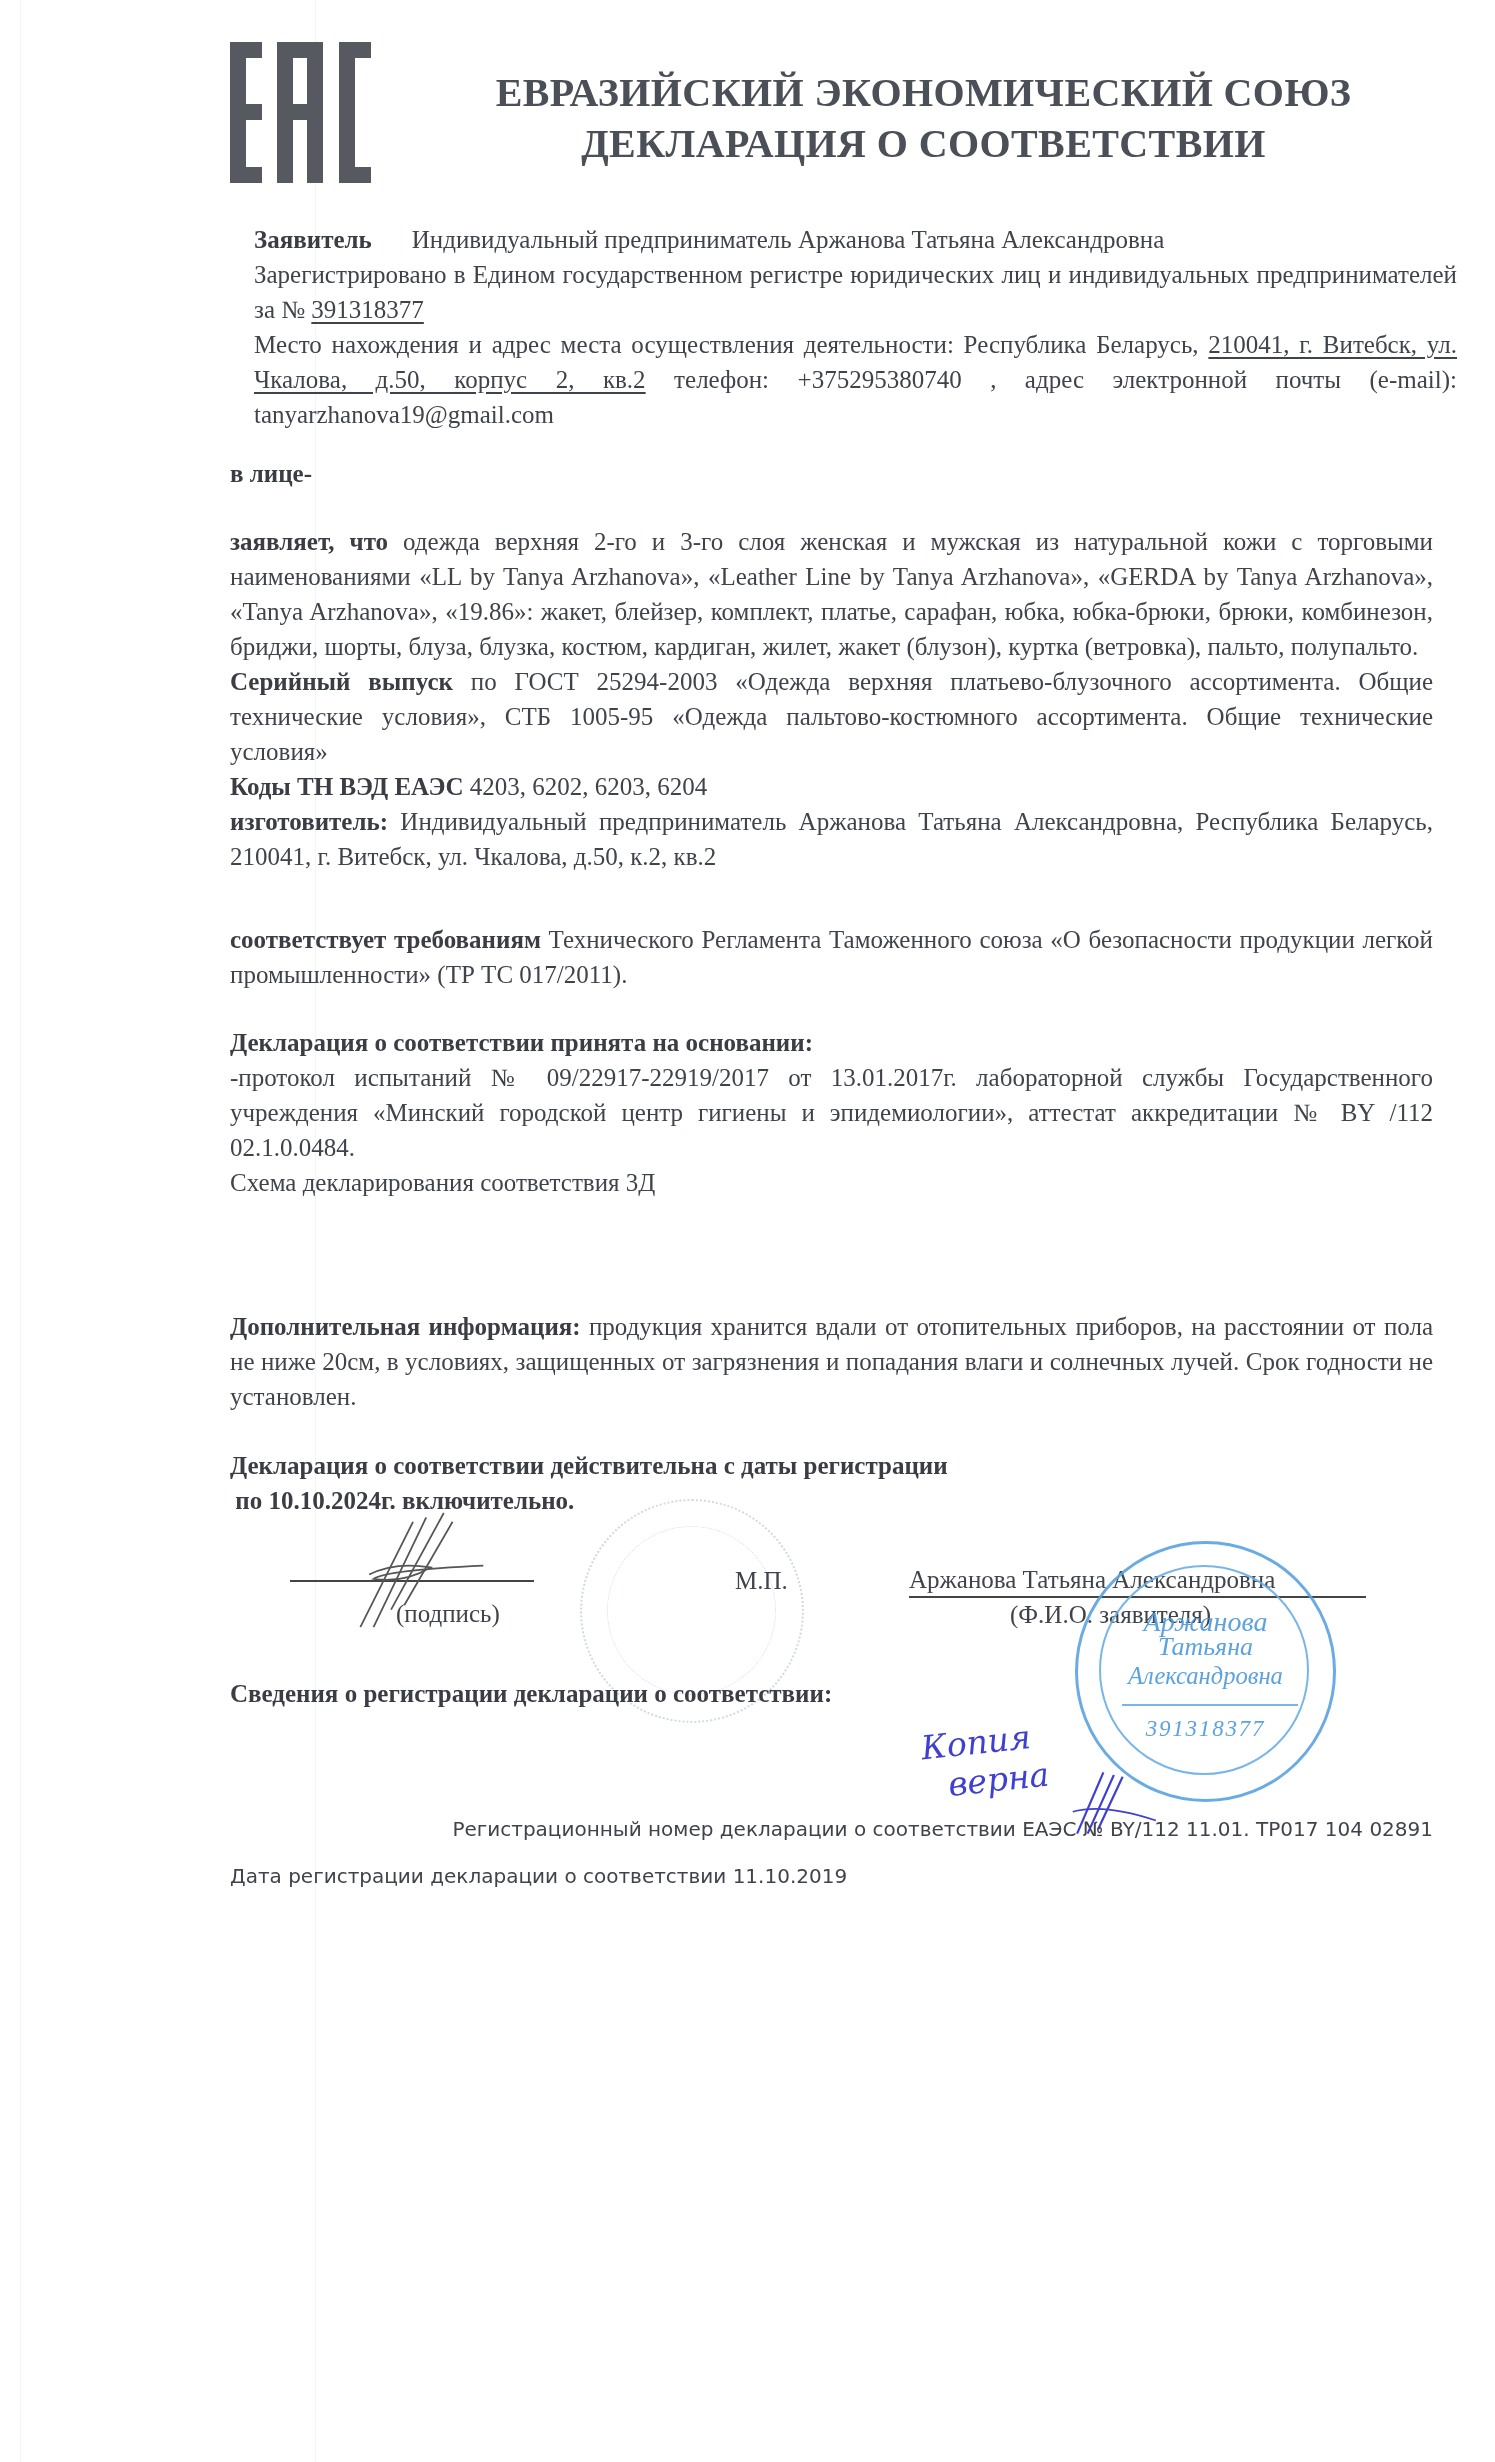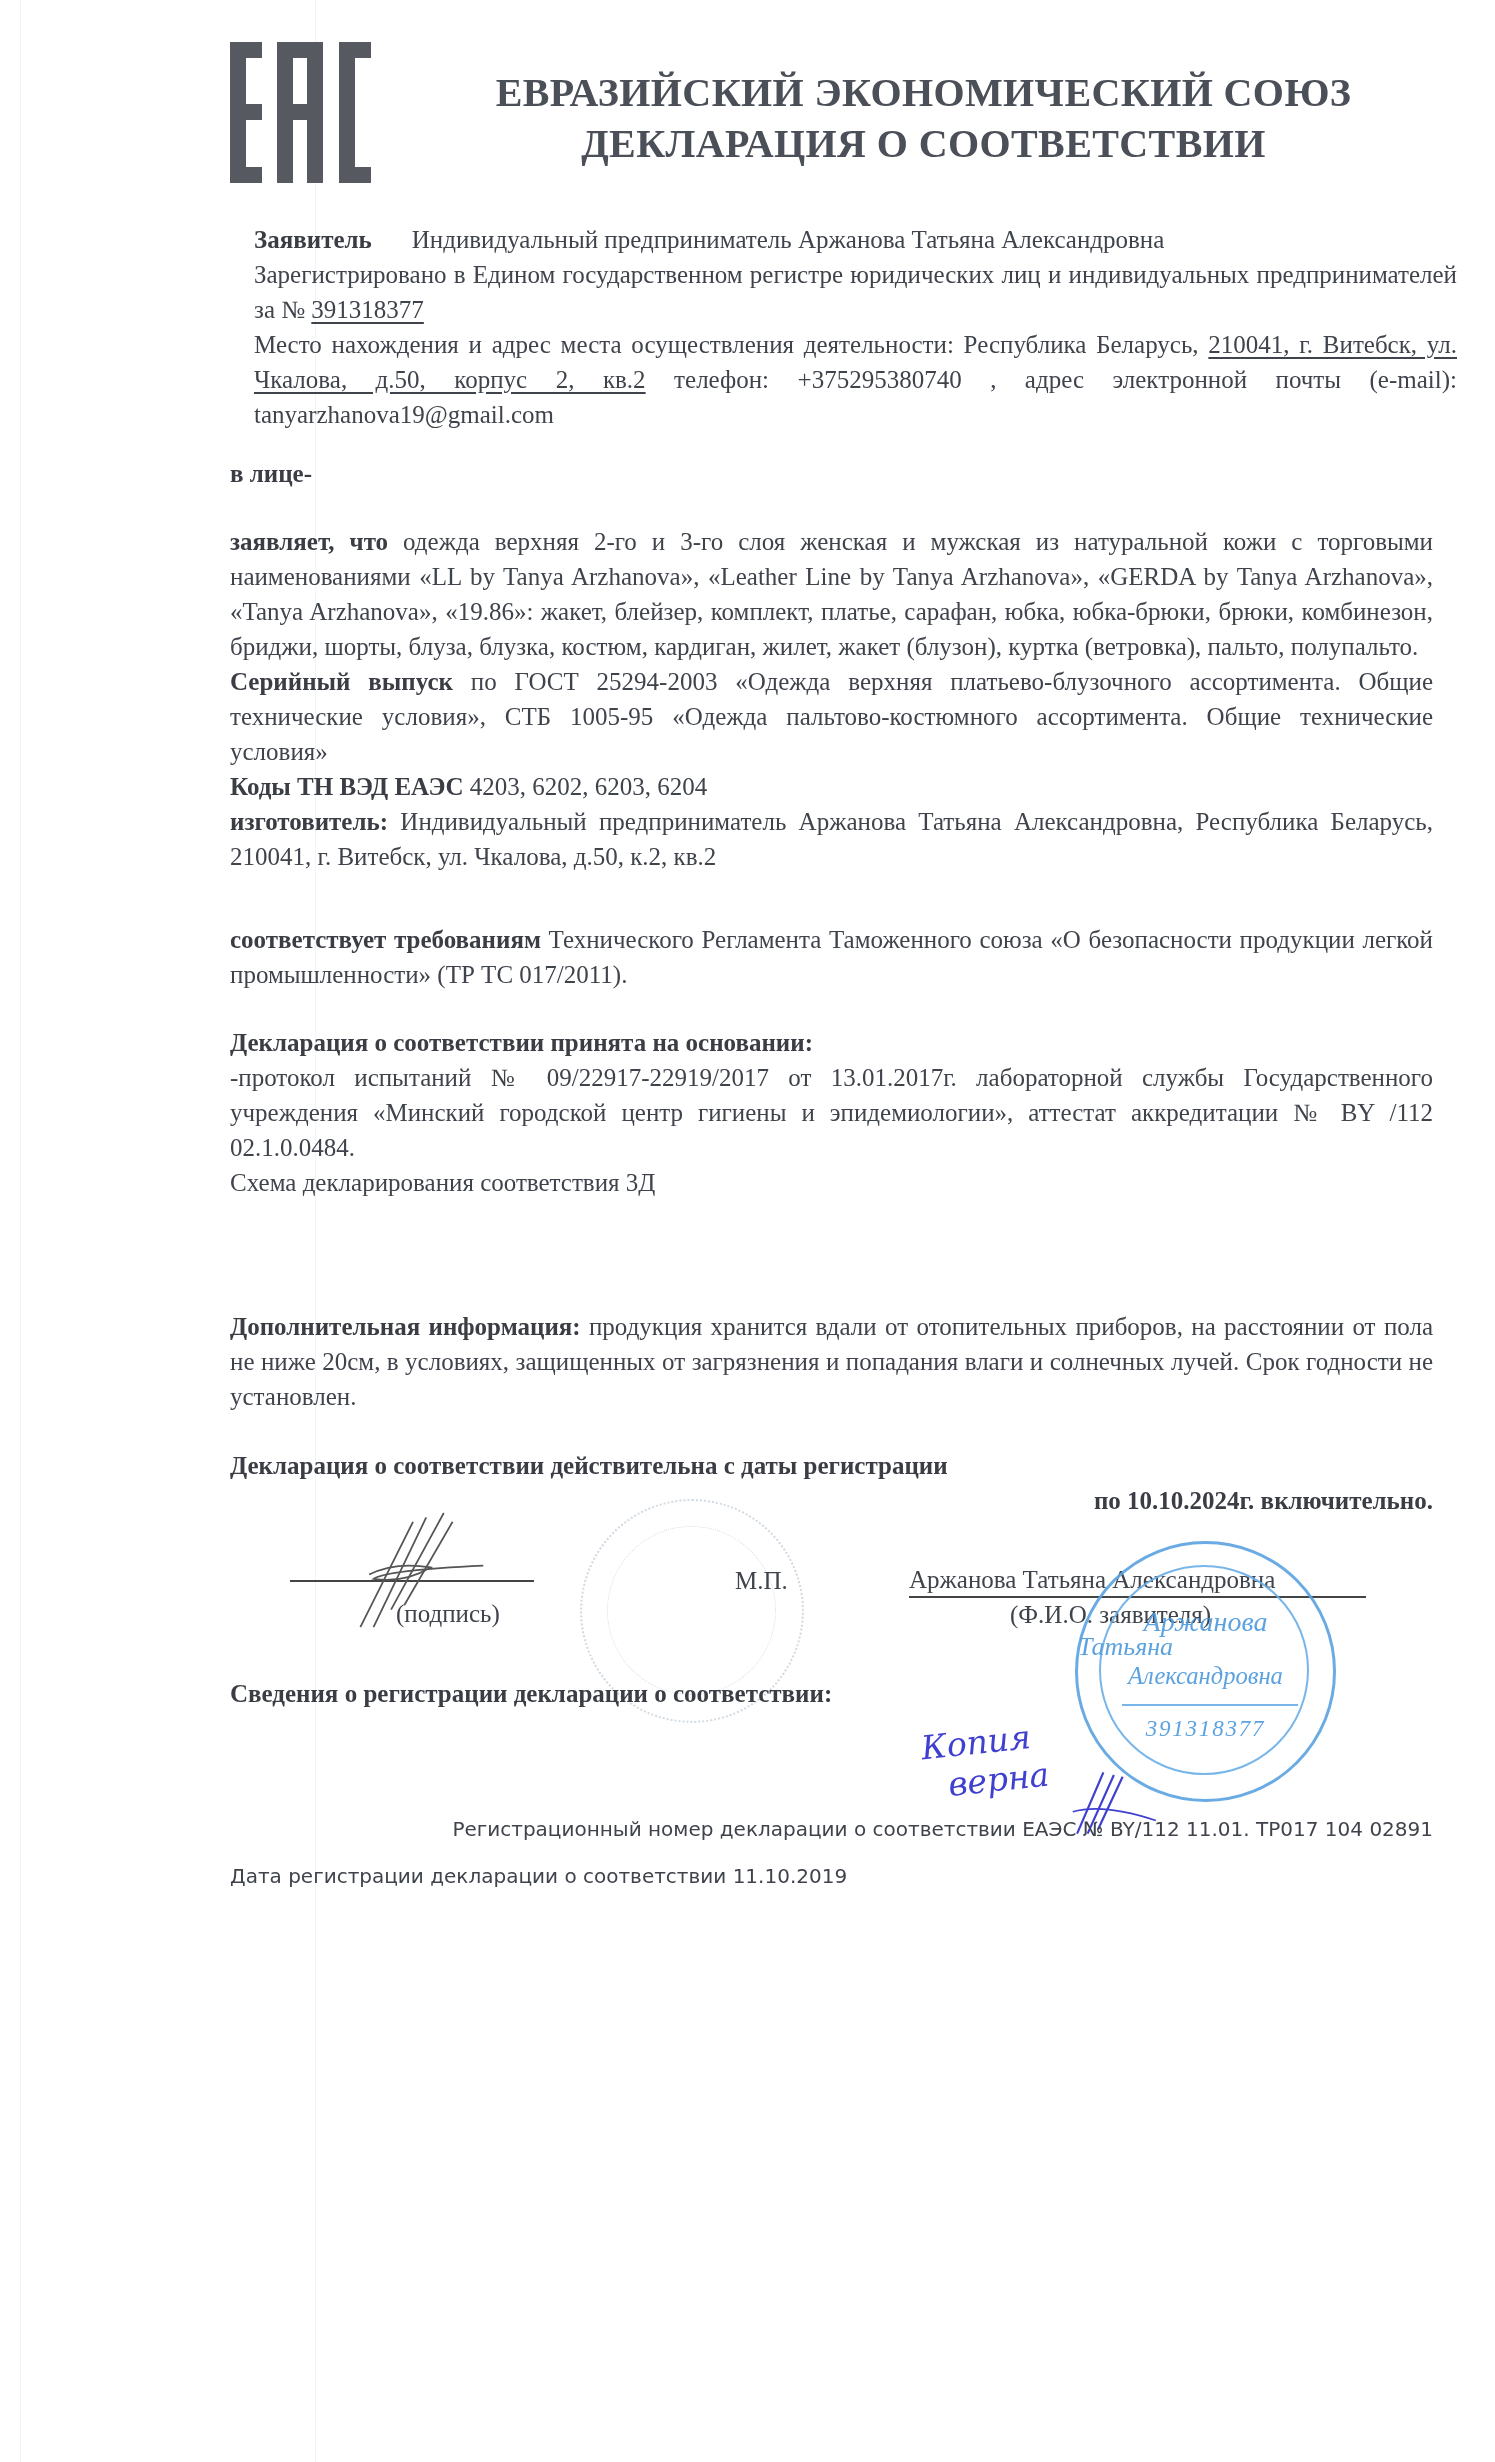--- a/index.html
+++ b/index.html
@@ -96,21 +96,21 @@
   <p class="p">-протокол испытаний № 09/22917-22919/2017 от 13.01.2017г. лабораторной службы Государственного учреждения «Минский городской центр гигиены и эпидемиологии», аттестат аккредитации № BY /112 02.1.0.0484.</p>
   <p class="p">Схема декларирования соответствия 3Д</p>
 </div>
 
 <div class="body-text" style="top:1309px;">
   <b>Дополнительная информация:</b><span> продукция хранится вдали от отопительных приборов, на расстоянии от пола не ниже 20см, в условиях, защищенных от загрязнения и попадания влаги и солнечных лучей. Срок годности не установлен.</span>
 </div>
 
 <div class="body-text" style="top:1448px;text-align:left;">
   <p class="p"><b>Декларация о соответствии действительна с даты регистрации</b></p>
-  <p class="p" style="padding-left:5.3px;text-align:right;"><b>по 10.10.2024г.  включительно.</b></p>
+  <p class="p" style="padding-left:5.3px;"><b>по 10.10.2024г.  включительно.</b></p>
 </div>
 
 <div class="stamp" style="left:580px;top:1499px;width:220px;height:220px;border:2.6px dotted #c8d3dc;opacity:0.85;"></div>
 <div class="stamp" style="left:607px;top:1526px;width:167px;height:167px;border:1.8px dotted #d3dde5;"></div>
 
 <div class="sig-line" style="left:290px;top:1580px;width:244px;"></div>
 <svg style="left:334px;top:1513px;" width="202" height="123" viewBox="0 0 230 140">
   <path d="M30 130 L90 10 M45 130 L105 5 M65 110 L125 0 M80 105 L135 10" stroke="#555" stroke-width="2" fill="none"></path>
   <path d="M40 70 Q70 55 110 62 Q80 80 45 75 Q60 65 170 60" stroke="#555" stroke-width="2" fill="none"></path>
 </svg>
@@ -118,21 +118,21 @@
 
 <div class="body-text" style="top:1563px;left:735px;width:106px;text-align:left;">М.П.</div>
 
 <div class="body-text" style="top:1562px;left:909px;width:457px;text-align:left;">Аржанова Татьяна Александровна</div>
 <div class="sig-line" style="left:909px;top:1596px;width:457px;height:1.8px;"></div>
 <div class="body-text" style="top:1597px;left:1010px;width:264px;text-align:left;">(Ф.И.О. заявителя)</div>
 
 <div class="stamp" style="left:1075px;top:1541px;width:255px;height:255px;border:3.5px solid #5aa2e0;opacity:0.9;">
   <div class="stamp" style="left:21px;top:21px;width:206px;height:206px;border:2.6px solid #6aaee6;"></div>
   <div style="position:absolute;left:0;right:0;top:62px;text-align:center;font-style:italic;font-size:28px;color:#4a98dc;">Аржанова</div>
-  <div style="position:absolute;left:0;right:0;top:88px;text-align:left;font-style:italic;font-size:26px;color:#4a98dc;">Татьяна</div>
+  <div style="position:absolute;left:0;right:0;top:88px;text-align:center;font-style:italic;font-size:26px;color:#4a98dc;">Татьяна</div>
   <div style="position:absolute;left:0;right:0;top:118px;text-align:center;font-style:italic;font-size:24.6px;color:#4a98dc;">Александровна</div>
   <div style="position:absolute;left:44px;right:35px;top:160px;height:1.8px;background:#6aaee6;"></div>
   <div style="position:absolute;left:0;right:0;top:172px;text-align:center;font-style:italic;font-size:23px;color:#4a98dc;letter-spacing:1.8px;">391318377</div>
 </div>
 
 <div class="body-text" style="top:1676px;text-align:left;">
   <b>Сведения о регистрации декларации о соответствии:</b>
 </div>
 
 <div style="position:absolute;left:923px;top:1722px;font-family:'DejaVu Serif',serif;font-style:italic;font-size:33px;color:#3f3fd0;line-height:39px;transform:rotate(-6deg);">

